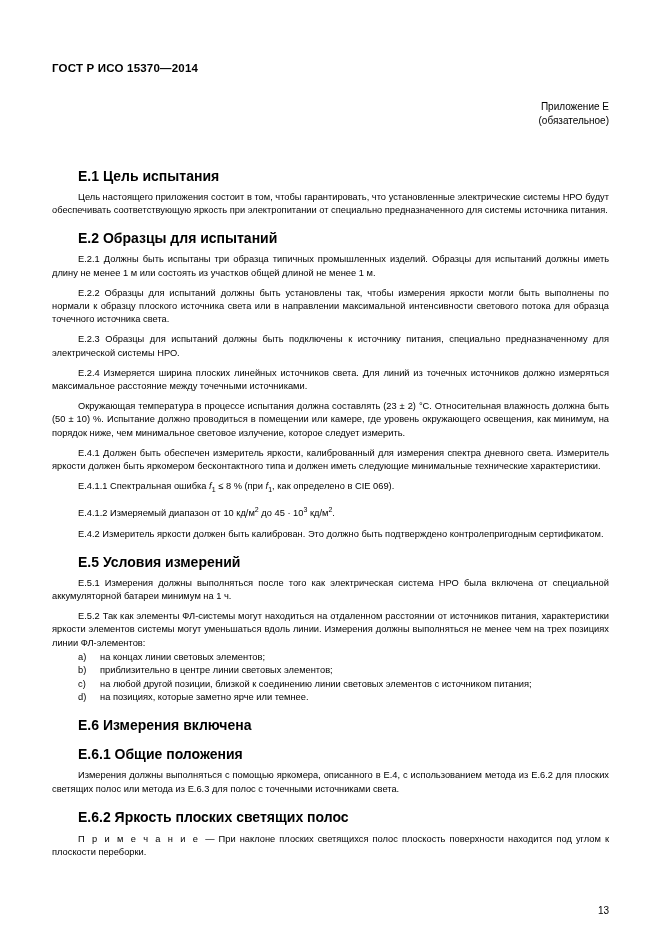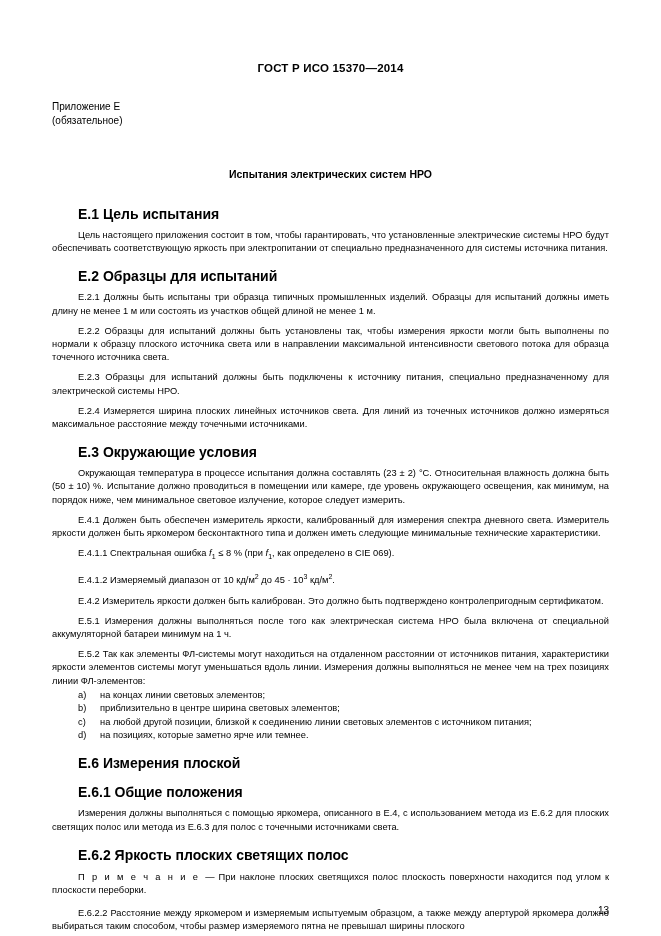--- a/index.html
+++ b/index.html
@@ -16,28 +16,28 @@
     overflow: hidden;
   }
   .page {
     position: relative;
     width: 661px;
     height: 936px;
     box-sizing: border-box;
     padding: 62px 52px 20px 52px;
   }
   .header {
-    text-align: center;
+    text-align: left;
     font-weight: bold;
     font-size: 11.5px;
     letter-spacing: 0.2px;
     margin-bottom: 26px;
   }
   .annex-line {
-    text-align: left;
+    text-align: right;
     font-size: 10px;
     line-height: 14px;
   }
   .annex-block {
     margin-bottom: 40px;
   }
   .doc-title {
     text-align: center;
     font-weight: bold;
     font-size: 10.5px;
@@ -103,49 +103,47 @@
 
 <div class="page">
 
   <div class="header">ГОСТ Р ИСО 15370—2014</div>
 
   <div class="annex-block">
     <div class="annex-line">Приложение Е</div>
     <div class="annex-line">(обязательное)</div>
   </div>
 
-  <div class="doc-title">Испытания электрических систем НРО</div>
 
   <div class="sec-head">Е.1  Цель испытания</div>
   <p class="body">Цель настоящего приложения состоит в том, чтобы гарантировать, что установленные электрические системы НРО будут обеспечивать соответствующую яркость при электропитании от специально предназначенного для системы источника питания.</p>
 
   <div class="sec-head">Е.2  Образцы для испытаний</div>
   <p class="body">Е.2.1  Должны быть испытаны три образца типичных промышленных изделий. Образцы для испытаний должны иметь длину не менее 1 м или состоять из участков общей длиной не менее 1 м.</p>
   <p class="body">Е.2.2  Образцы для испытаний должны быть установлены так, чтобы измерения яркости могли быть выполнены по нормали к образцу плоского источника света или в направлении максимальной интенсивности светового потока для образца точечного источника света.</p>
   <p class="body">Е.2.3  Образцы для испытаний должны быть подключены к источнику питания, специально предназначенному для электрической системы НРО.</p>
   <p class="body">Е.2.4  Измеряется ширина плоских линейных источников света. Для линий из точечных источников должно измеряться максимальное расстояние между точечными источниками.</p>
 
-  <div class="sec-head">Е.3  Окружающие условия</div>
   <p class="body">Окружающая температура в процессе испытания должна составлять (23 ± 2) °С. Относительная влажность должна быть (50 ± 10) %. Испытание должно проводиться в помещении или камере, где уровень окружающего освещения, как минимум, на порядок ниже, чем минимальное световое излучение, которое следует измерить.</p>
 
   <p class="body">Е.4.1  Должен быть обеспечен измеритель яркости, калиброванный для измерения спектра дневного света. Измеритель яркости должен быть яркомером бесконтактного типа и должен иметь следующие минимальные технические характеристики.</p>
   <p class="body"><span>Е.4.1.1  Спектральная ошибка </span><i>f</i><sub>1</sub><span> ≤ 8 % (при </span><i>f</i><sub>1</sub><span>, как определено в CIE 069).</span></p>
   <p class="body"><span>Е.4.1.2  Измеряемый диапазон от 10 кд/м</span><sup>2</sup><span> до 45 · 10</span><sup>3</sup><span> кд/м</span><sup>2</sup><span>.</span></p>
   <p class="body">Е.4.2  Измеритель яркости должен быть калиброван. Это должно быть подтверждено контролепригодным сертификатом.</p>
 
+  <div class="sec-head">Е.5  Условия измерений</div>
   <p class="body">Е.5.1  Измерения должны выполняться после того как электрическая система НРО была включена от специальной аккумуляторной батареи минимум на 1 ч.</p>
   <p class="body">Е.5.2  Так как элементы ФЛ-системы могут находиться на отдаленном расстоянии от источников питания, характеристики яркости элементов системы могут уменьшаться вдоль линии. Измерения должны выполняться не менее чем на трех позициях линии ФЛ-элементов:</p>
   <ol class="alpha">
     <li><span class="mark">a)</span><span>на концах линии световых элементов;</span></li>
-    <li><span class="mark">b)</span><span>приблизительно в центре ширина световых элементов;</span></li>
+    <li><span class="mark">b)</span><span>приблизительно в центре линии световых элементов;</span></li>
     <li><span class="mark">c)</span><span>на любой другой позиции, близкой к соединению линии световых элементов с источником питания;</span></li>
     <li><span class="mark">d)</span><span>на позициях, которые заметно ярче или темнее.</span></li>
   </ol>
 
-  <div class="sec-head">Е.6  Измерения плоской</div>
+  <div class="sec-head">Е.6  Измерения включена</div>
   <div class="sec-head sub">Е.6.1  Общие положения</div>
   <p class="body">Измерения должны выполняться с помощью яркомера, описанного в Е.4, с использованием метода из Е.6.2 для плоских светящих полос или метода из Е.6.3 для полос с точечными источниками света.</p>
   <div class="sec-head sub">Е.6.2  Яркость плоских светящих полос</div>
   <p class="note"><span class="spaced">П р и м е ч а н и е </span><span>— При наклоне плоских светящихся полос плоскость поверхности находится под углом к плоскости переборки.</span></p>
-  <p class="body" style="margin-top:8px">Е.6.2.2  Расстояние между яркомером и измеряемым испытуемым образцом, а также между апертурой яркомера должно выбираться таким способом, чтобы размер измеряемого пятна не превышал ширины плоского</p>
 
   <div class="pageno">13</div>
 </div>
 
 </body></html>

